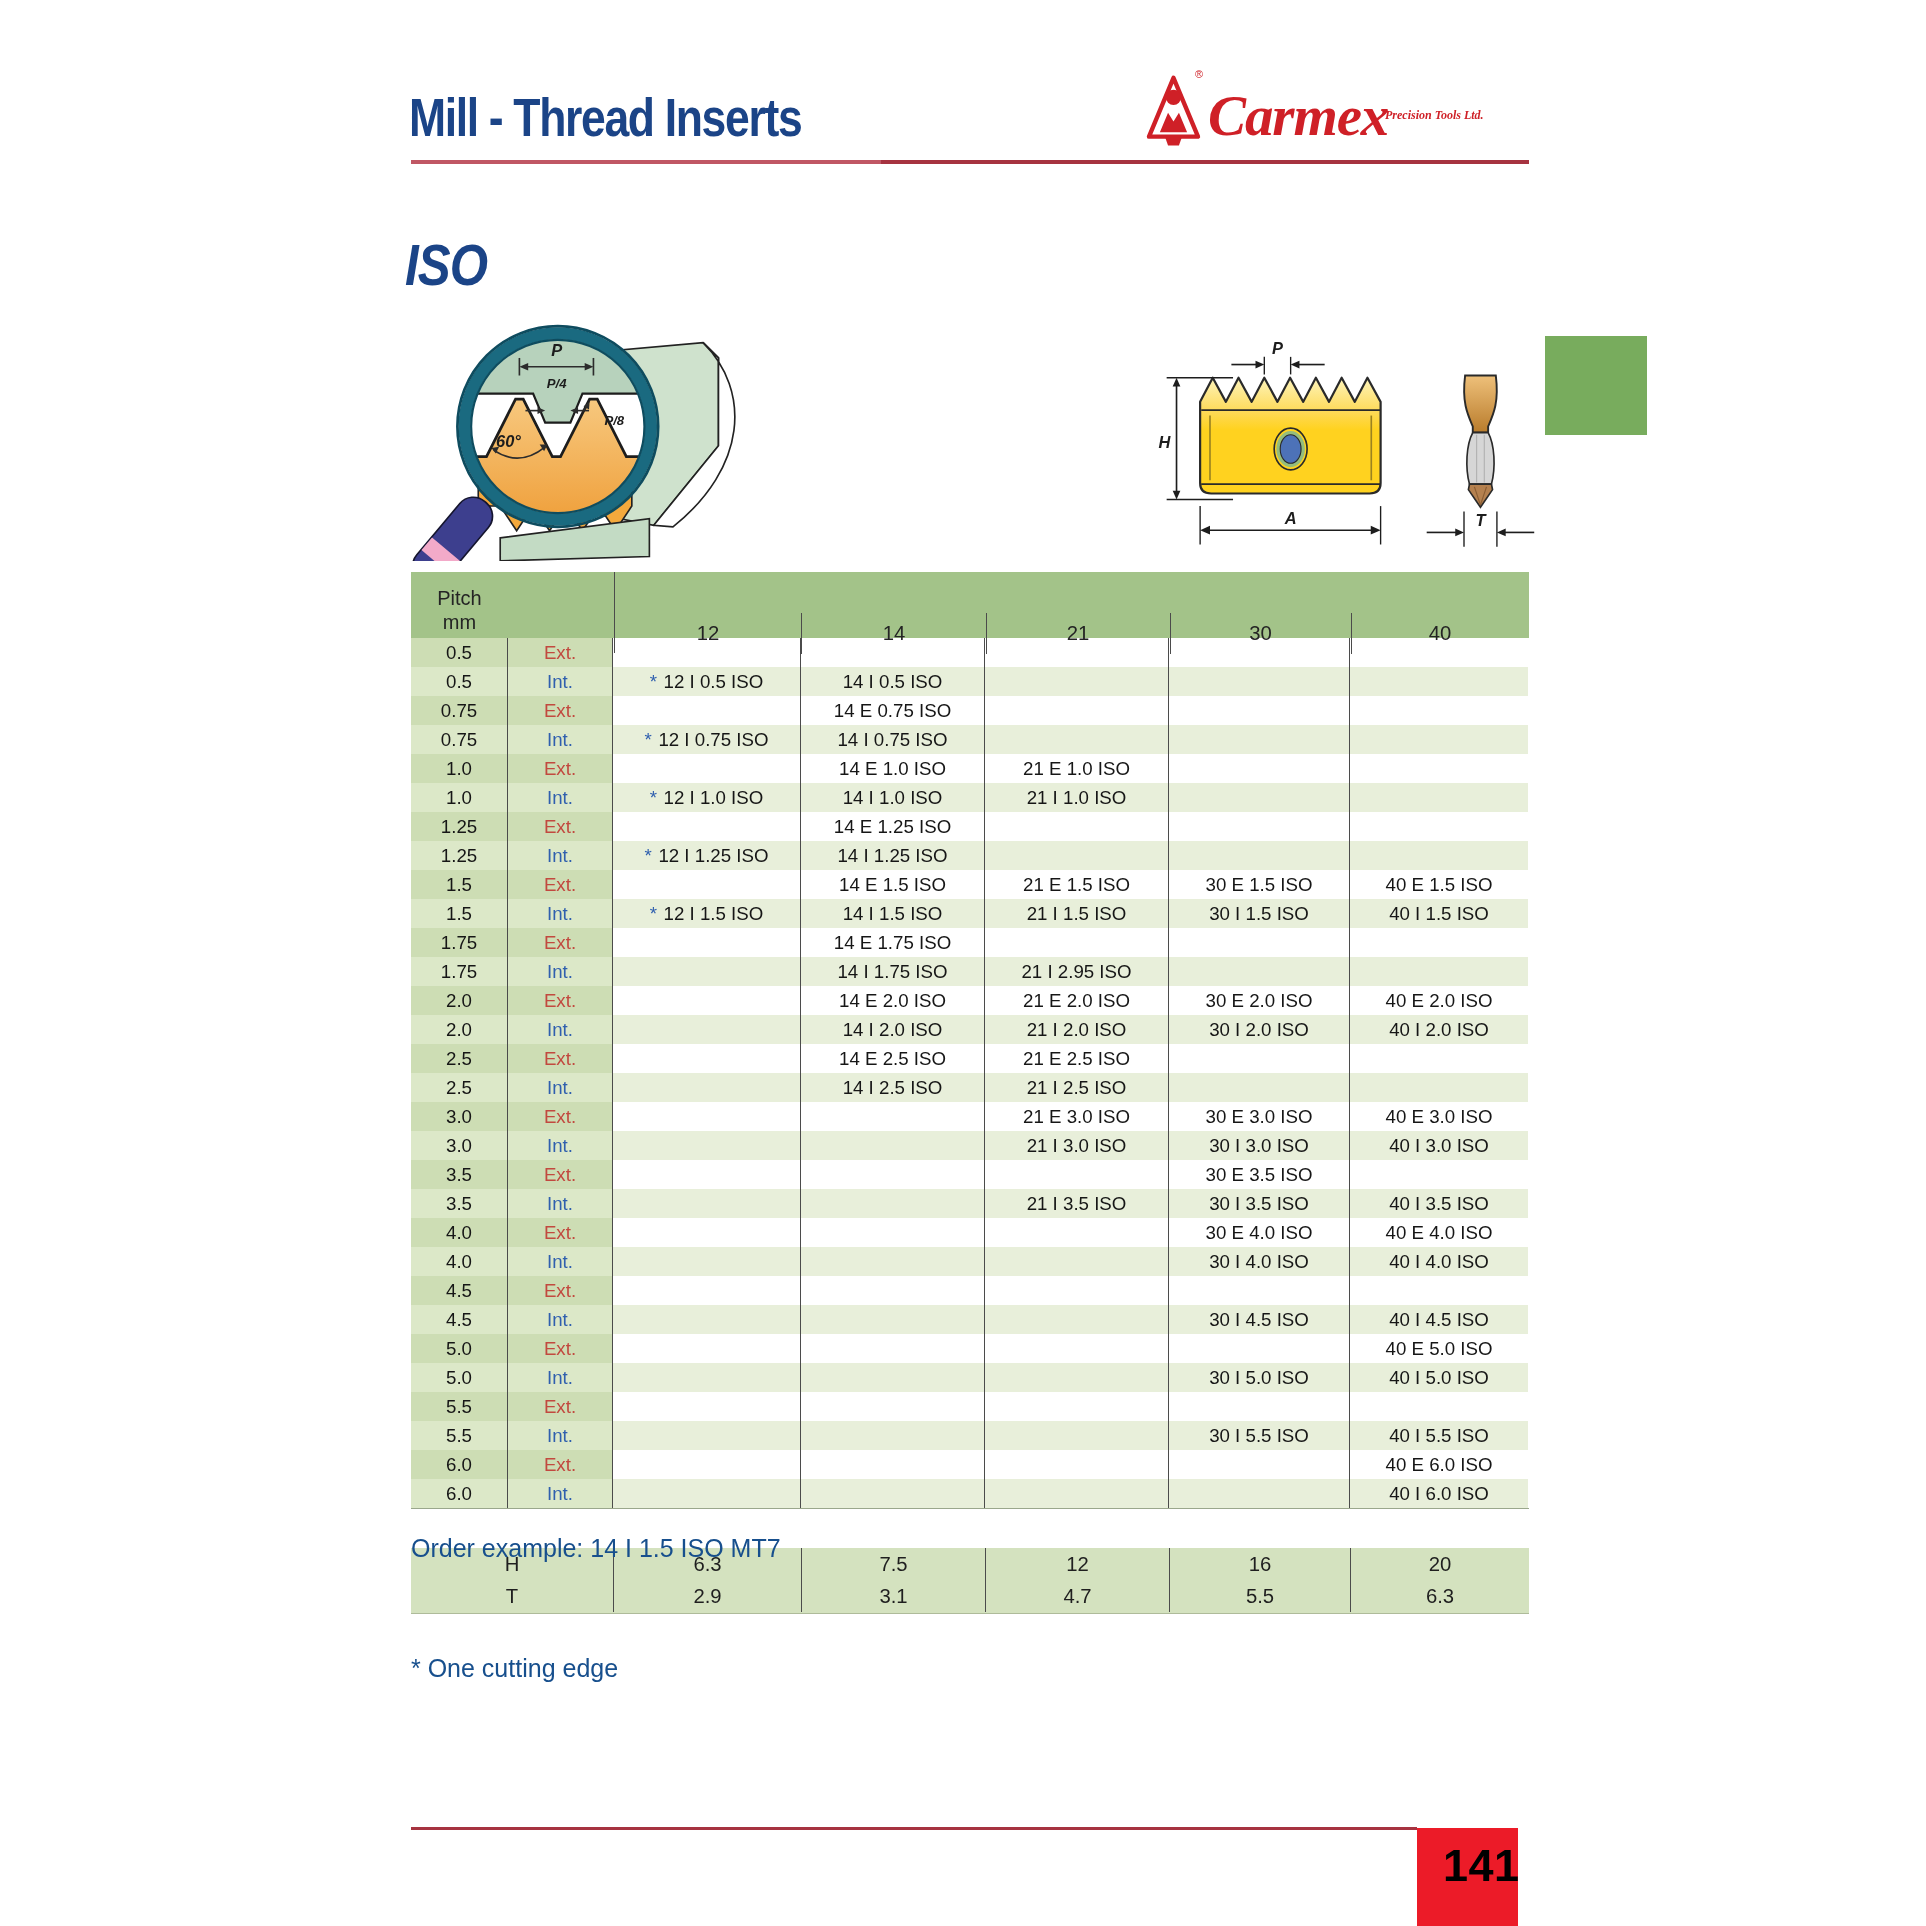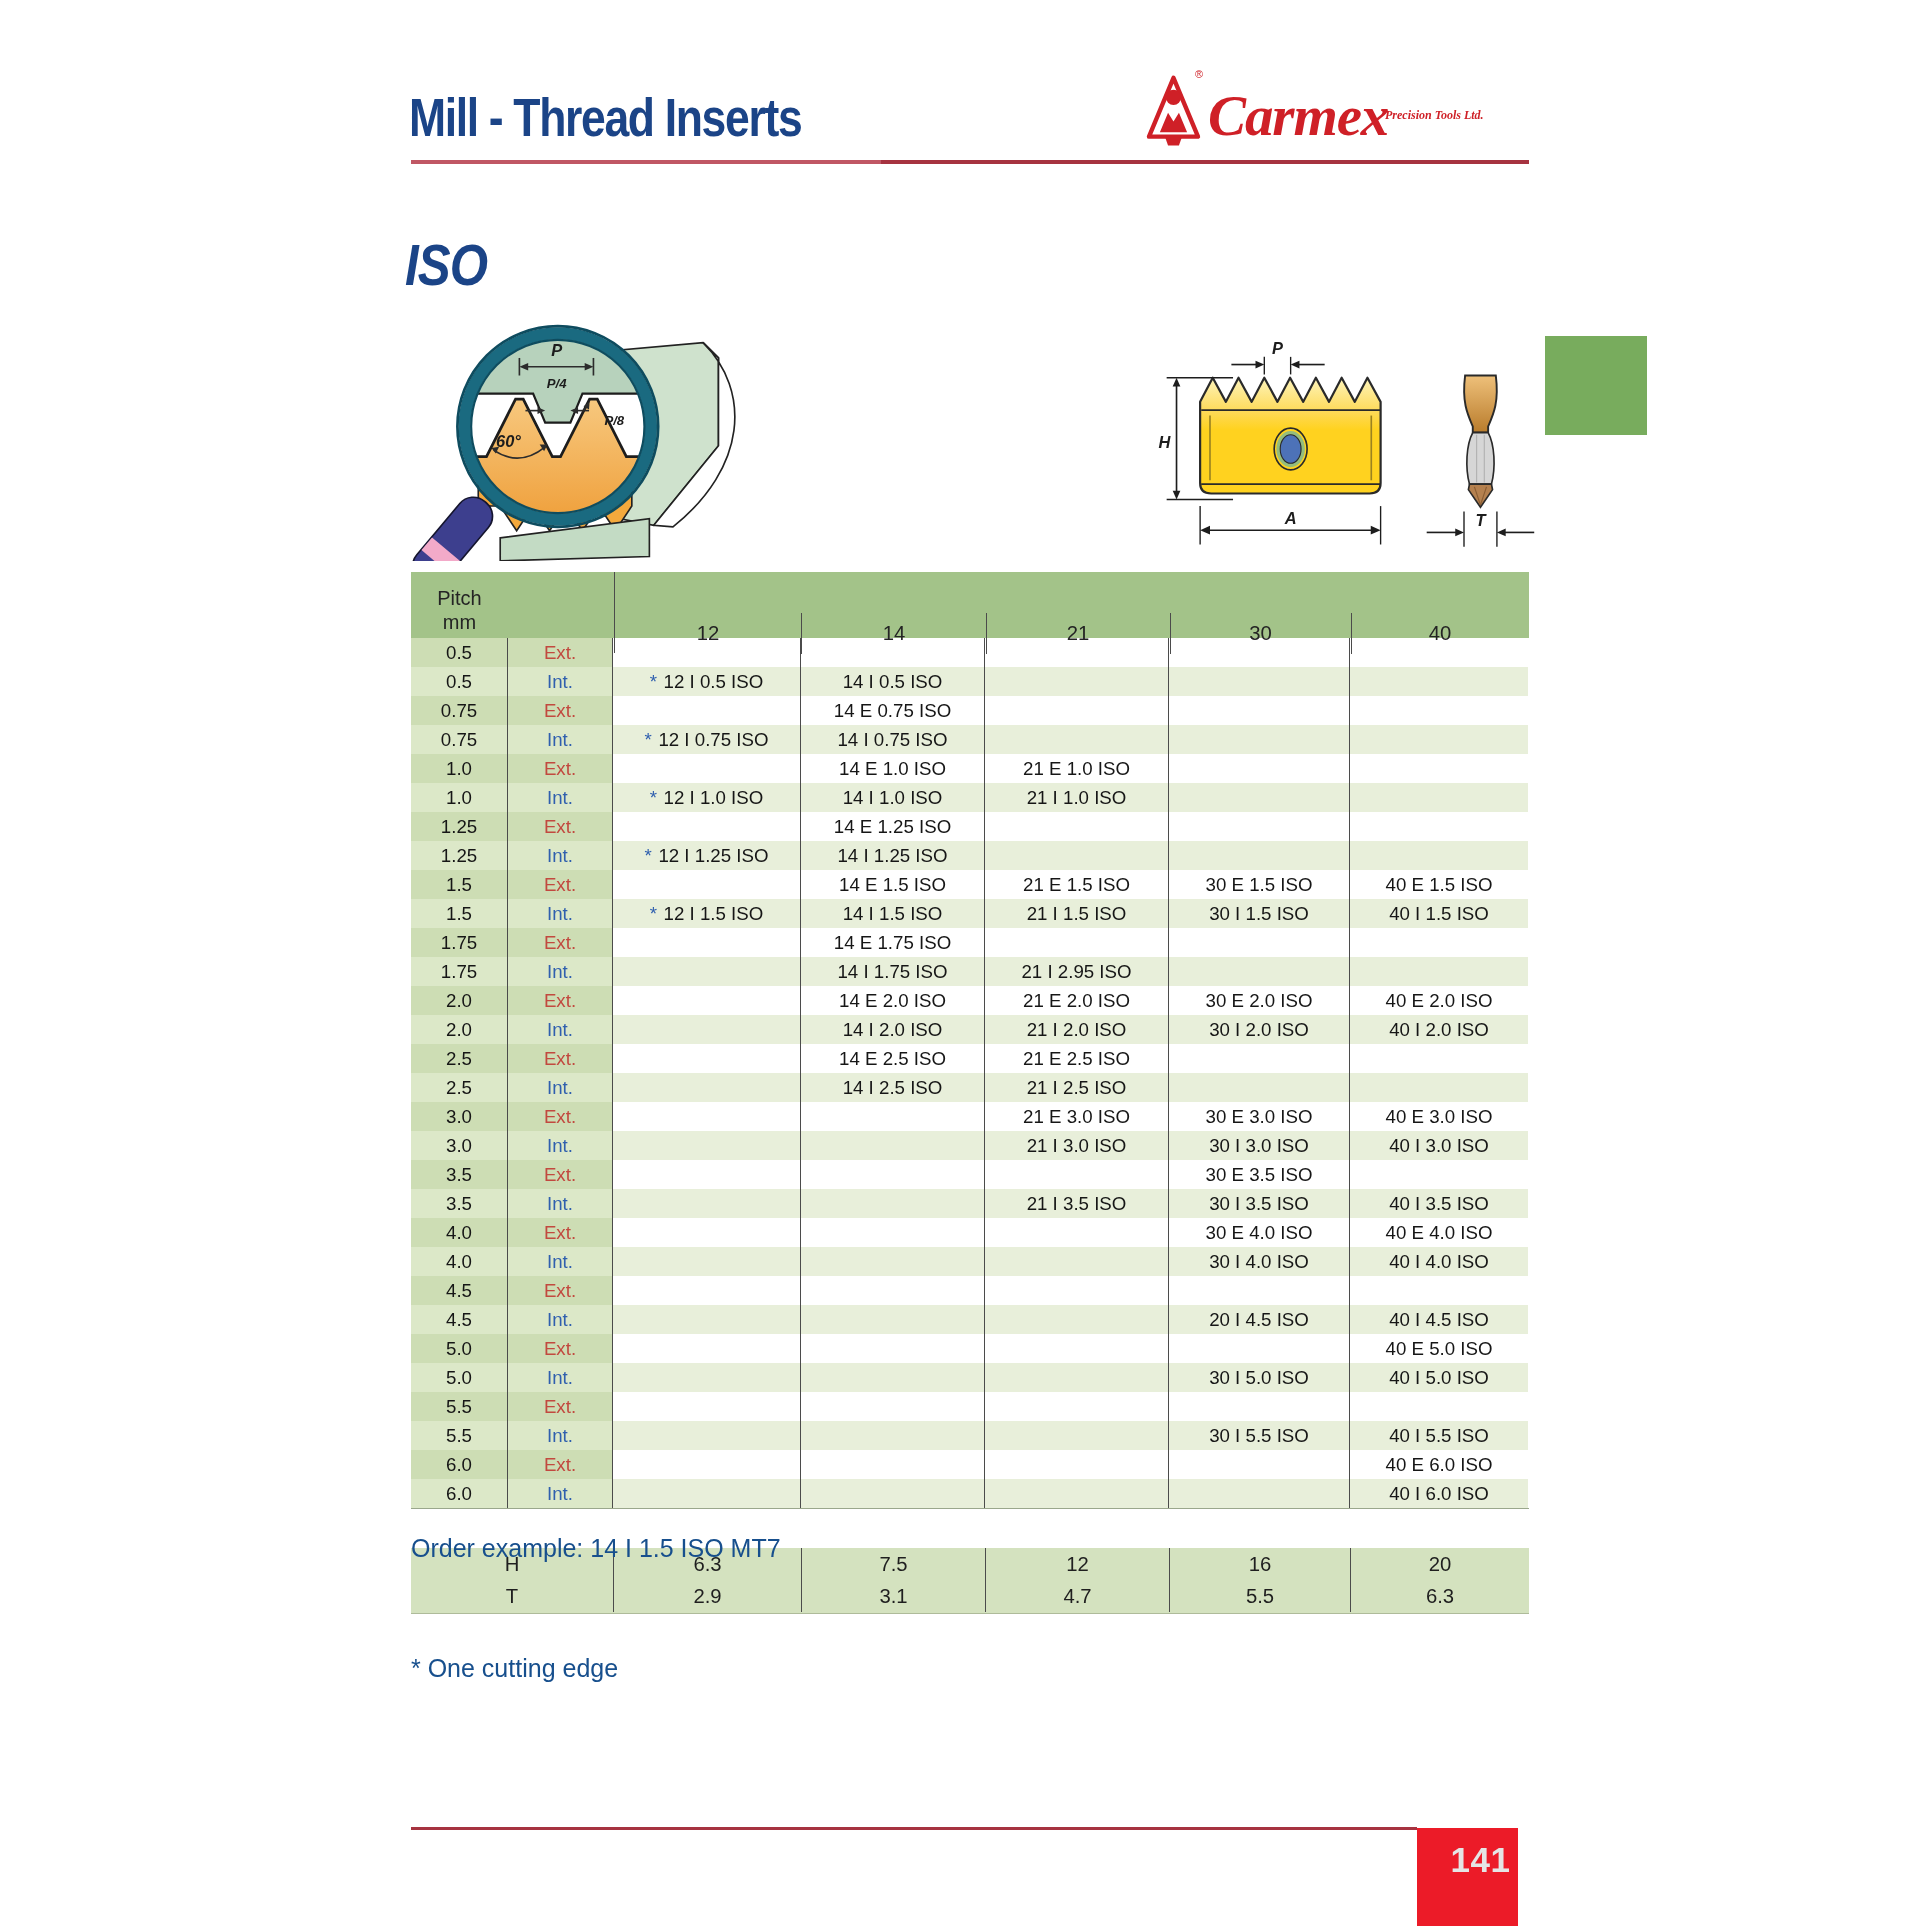--- a/index.html
+++ b/index.html
@@ -63,21 +63,21 @@
   .scell{box-sizing:border-box;display:flex;align-items:center;justify-content:center;font-size:20.3px;color:#1f1f1f;}
   .scell.b{border-right:1.1px solid var(--line-gray);}
 
   .note{position:absolute;left:411px;font-size:25px;color:#174f8d;}
   .note.order{top:1534px;}
   .note.foot{top:1654px;}
 
   .footer-rule{position:absolute;left:411px;top:1827px;width:1006px;height:3.3px;background:var(--rule-red);}
   .page-box{position:absolute;left:1417px;top:1828px;width:101px;height:98px;background:var(--page-box-red);
     text-align:center;}
-  .page-box span{display:inline-block;margin-top:12px;font-size:35px;font-weight:700;color:#e5e5e5;letter-spacing:0.5px;margin-left:26px;}
+  .page-box span{display:inline-block;margin-top:12px;font-size:45px;font-weight:700;color:#000000;letter-spacing:0.5px;margin-left:26px;}
 
   text.dim{font-size:30px;font-weight:700;font-style:italic;fill:#1d1d1d;
     font-family:"Liberation Sans","DejaVu Sans",sans-serif;text-anchor:middle;}
   text.dim.small{font-size:24px;}
 </style>
 </head>
 <body>
 
 <div id="page">
 
@@ -395,21 +395,21 @@
         <div class="cell c2 ext"></div>
         <div class="cell c3 ext"></div>
         <div class="cell c4 ext"></div>
         <div class="cell c5 ext"></div>
         <div class="cell c6 ext"></div>
         <div class="cell c0 int">4.5</div>
         <div class="cell c1 int">Int.</div>
         <div class="cell c2 int"></div>
         <div class="cell c3 int"></div>
         <div class="cell c4 int"></div>
-        <div class="cell c5 int">20 I 4.5 ISO</div>
+        <div class="cell c5 int">30 I 4.5 ISO</div>
         <div class="cell c6 int">40 I 4.5 ISO</div>
         <div class="cell c0 ext">5.0</div>
         <div class="cell c1 ext">Ext.</div>
         <div class="cell c2 ext"></div>
         <div class="cell c3 ext"></div>
         <div class="cell c4 ext"></div>
         <div class="cell c5 ext"></div>
         <div class="cell c6 ext">40 E 5.0 ISO</div>
         <div class="cell c0 int">5.0</div>
         <div class="cell c1 int">Int.</div>

